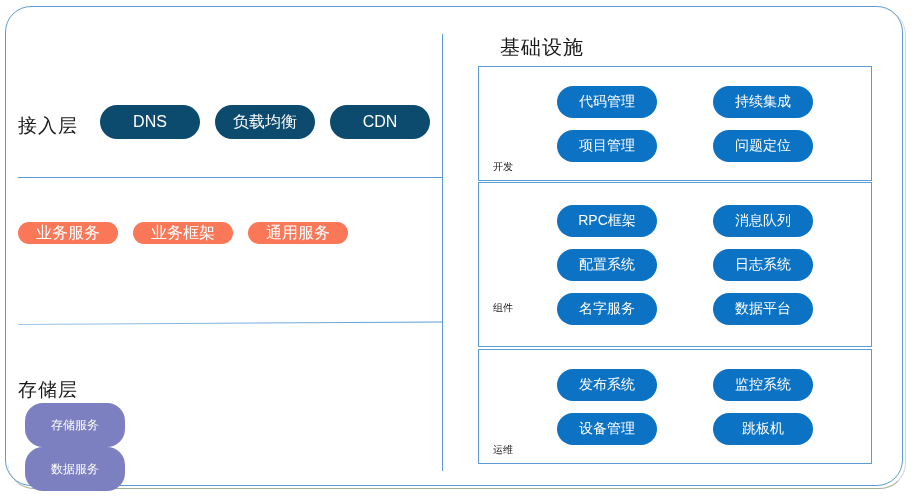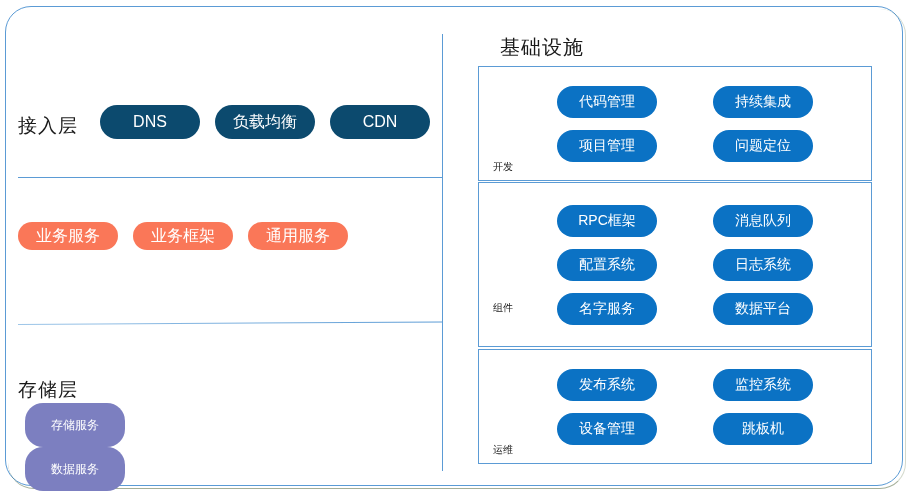--- a/index.html
+++ b/index.html
@@ -92,21 +92,21 @@
     white-space: nowrap;
     box-sizing: border-box;
   }
   .pill.access {
     width: 100px; height: 34px;
     background: #0c4a6e;
     font-size: 16px;
     margin-right: 15px;
   }
   .pill.logic {
-    width: 100px; height: 28px;
+    width: 100px; height: 22px;
     background: #fa7758;
     font-size: 16px;
     margin-right: 15px;
   }
   .pill.store {
     width: 100px; height: 44px;
     background: #7c7fc0;
     font-size: 12px;
     margin-right: 23px;
   }

